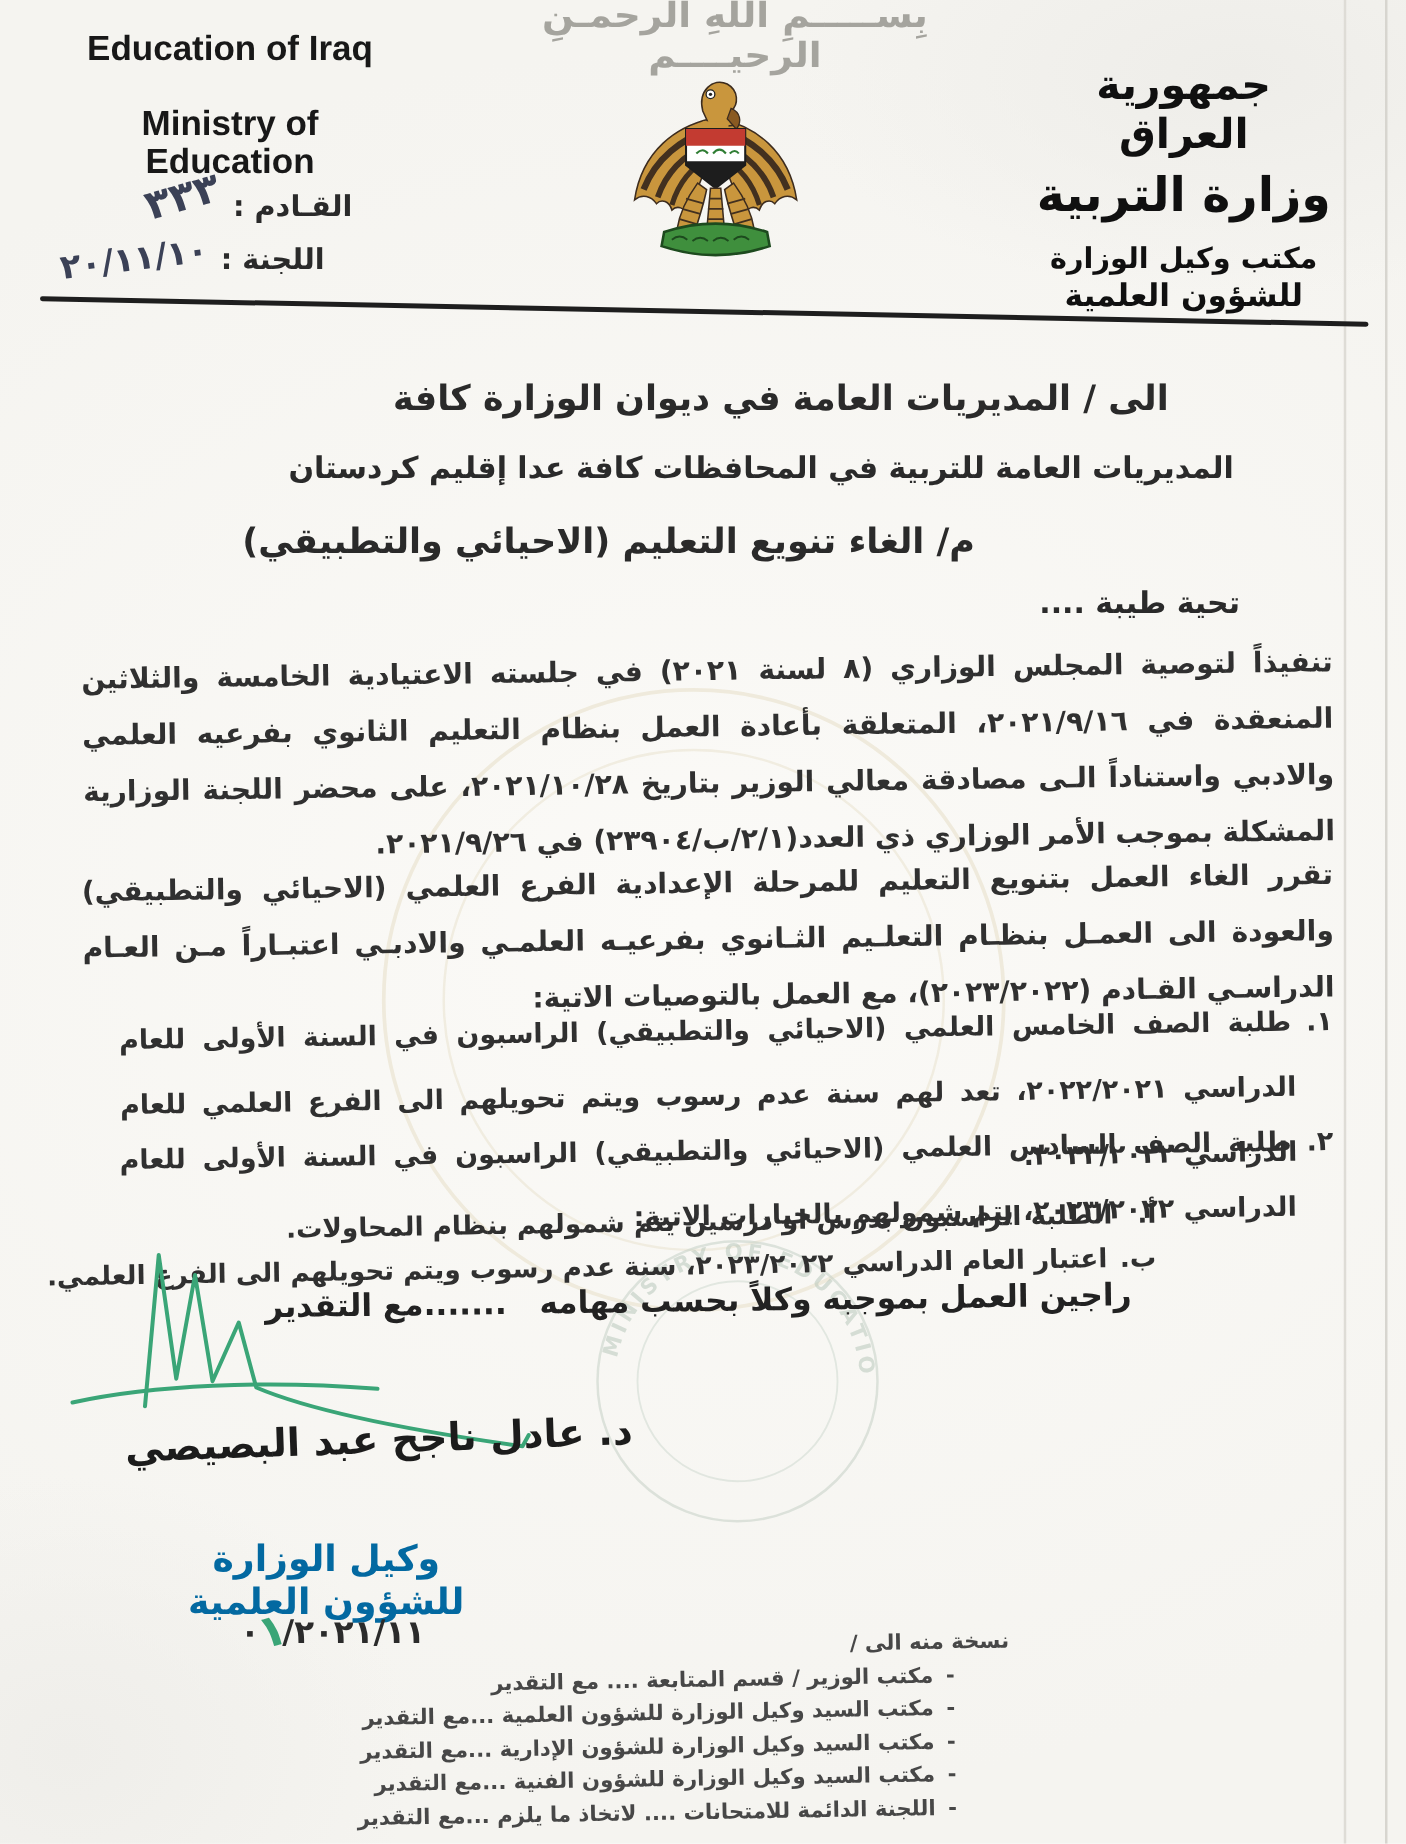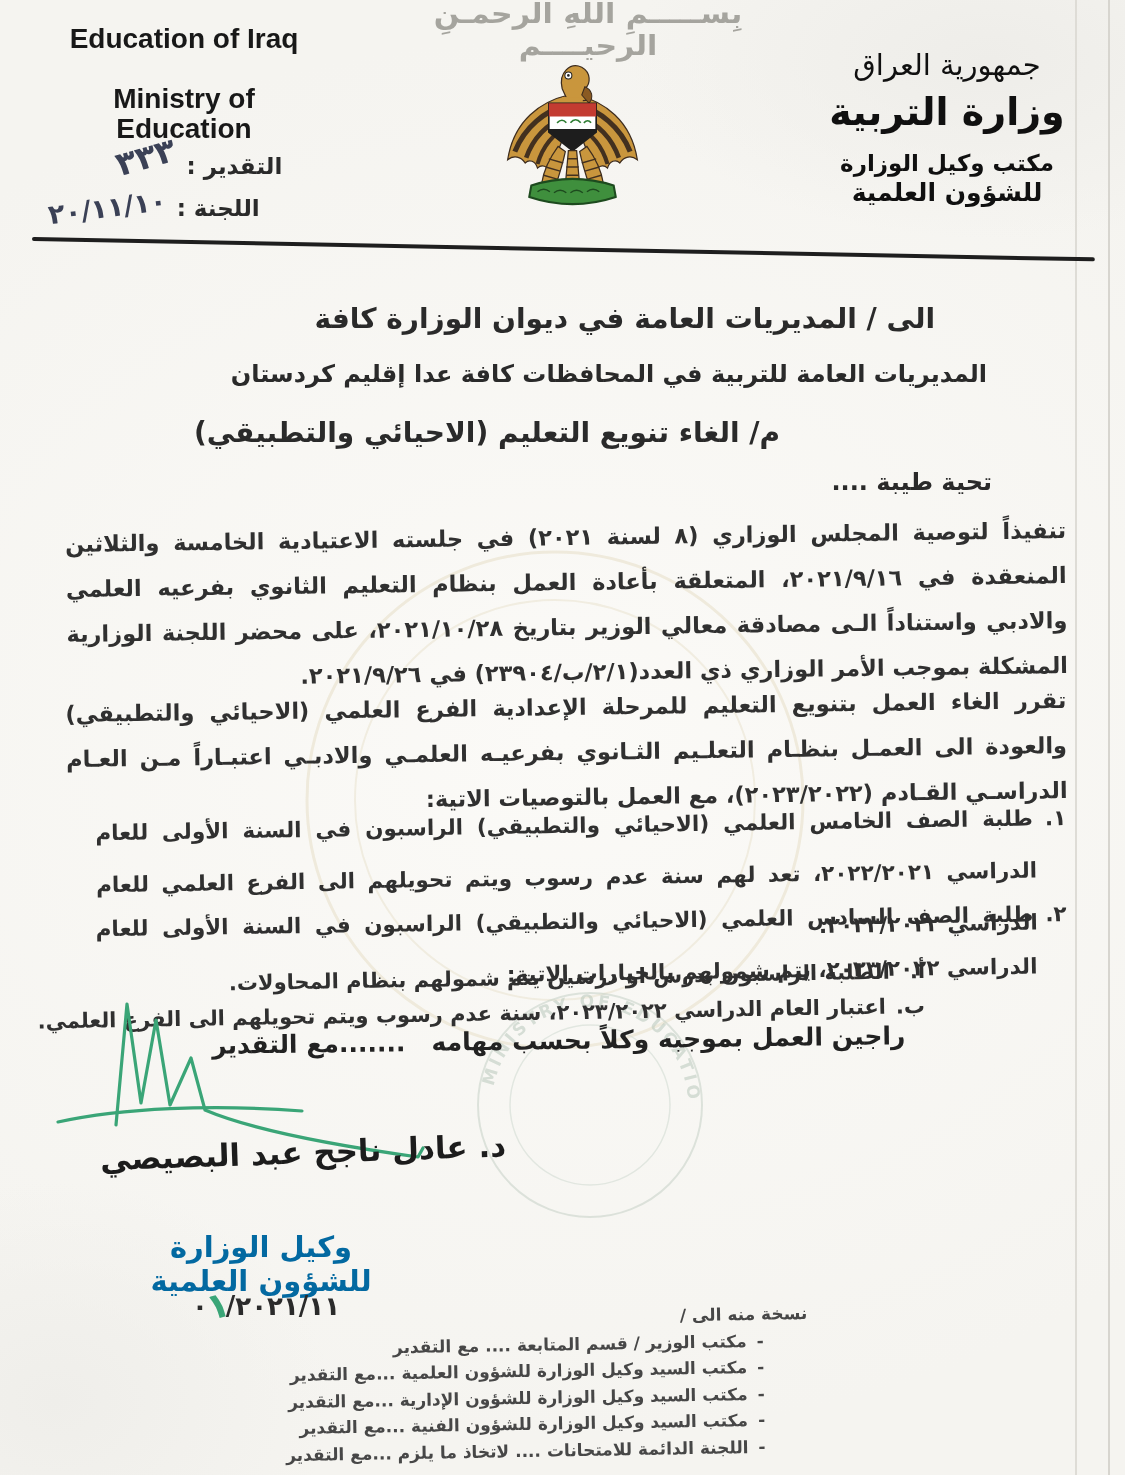--- a/index.html
+++ b/index.html
@@ -22,21 +22,21 @@
   .en{font-family:"Liberation Sans","DejaVu Sans",sans-serif;font-weight:bold;font-size:28px;line-height:30px;}
   .en2{margin-top:30px;}
   .numrow{position:absolute;left:118px;top:146px;direction:rtl;font-weight:bold;font-size:23px;white-space:nowrap;display:flex;align-items:center;gap:8px;}
   .hw-num{display:inline-block;font-size:33px;letter-spacing:4px;color:#3b4156;transform:rotate(-16deg) translateY(-9px);font-weight:bold;}
   .daterow{position:absolute;left:48px;top:192px;direction:rtl;font-weight:bold;font-size:23px;white-space:nowrap;display:flex;align-items:center;gap:10px;}
   .hw-date{display:inline-block;direction:ltr;unicode-bidi:isolate;font-size:27px;color:#3b4156;transform:rotate(-7deg);letter-spacing:2px;font-weight:bold;}
   
   .bism{left:408px;top:-6px;width:360px;text-align:center;font-size:30px;font-weight:bold;color:#a5a49e;filter:blur(.3px);transform:scaleY(.92);}
   
   .hdr-right{right:58px;top:48px;width:240px;text-align:center;direction:rtl;color:#101010;}
-  .ar1{font-size:29px;font-weight:normal;letter-spacing:-1px;}
+  .ar1{font-size:33px;font-weight:bold;letter-spacing:-1px;}
   .ar2{font-size:38px;font-weight:bold;letter-spacing:-1px;margin-top:8px;}
   .ar3{font-size:23px;font-weight:bold;margin-top:16px;}
   .ar4{font-size:25px;font-weight:bold;margin-top:2px;}
   
   .rtl{direction:rtl;}
   .b{font-weight:bold;}
   .to1{right:190px;top:302px;font-size:28px;}
   .to2{right:138px;top:360px;font-size:24px;}
   .subj{right:345px;top:416px;font-size:28px;}
   .greet{right:133px;top:468px;font-size:24px;}
@@ -83,21 +83,21 @@
   <text font-size="17" fill="#b9c8bc" letter-spacing="3" font-weight="bold"><textPath href="#arcS" startOffset="6%">MINISTRY OF EDUCATION</textPath></text>
 </svg>
 
 <div class="abs bism rtl">بِســـــمِ اللهِ الرحمـنِ الرحيــــم</div>
 
 <div class="abs hdr-left">
   <div class="en">Education of Iraq</div>
   <div class="en en2">Ministry of Education</div>
 </div>
 <div class="numrow">
-  <span>التقدير :</span>
+  <span>القـادم :</span>
   <span class="hw-num">٣٣٣</span>
 </div>
 <div class="daterow">
   <span>اللجنة :</span>
   <span class="hw-date"><span>٢٠</span><span>/</span><span>١١</span><span>/</span><span>١٠</span></span>
 </div>
 
 <svg class="abs" style="left:500px;top:60px;" width="145" height="175" viewBox="0 0 140 170">
 
   <path d="M66 34 C40 40 13 58 7 97 C13 92 20 94 24 100 C28 96 34 98 36 105 C40 101 46 103 48 109 L60 78 Z" fill="#c9963d" stroke="#3d2c1e" stroke-width="1.2"></path>

